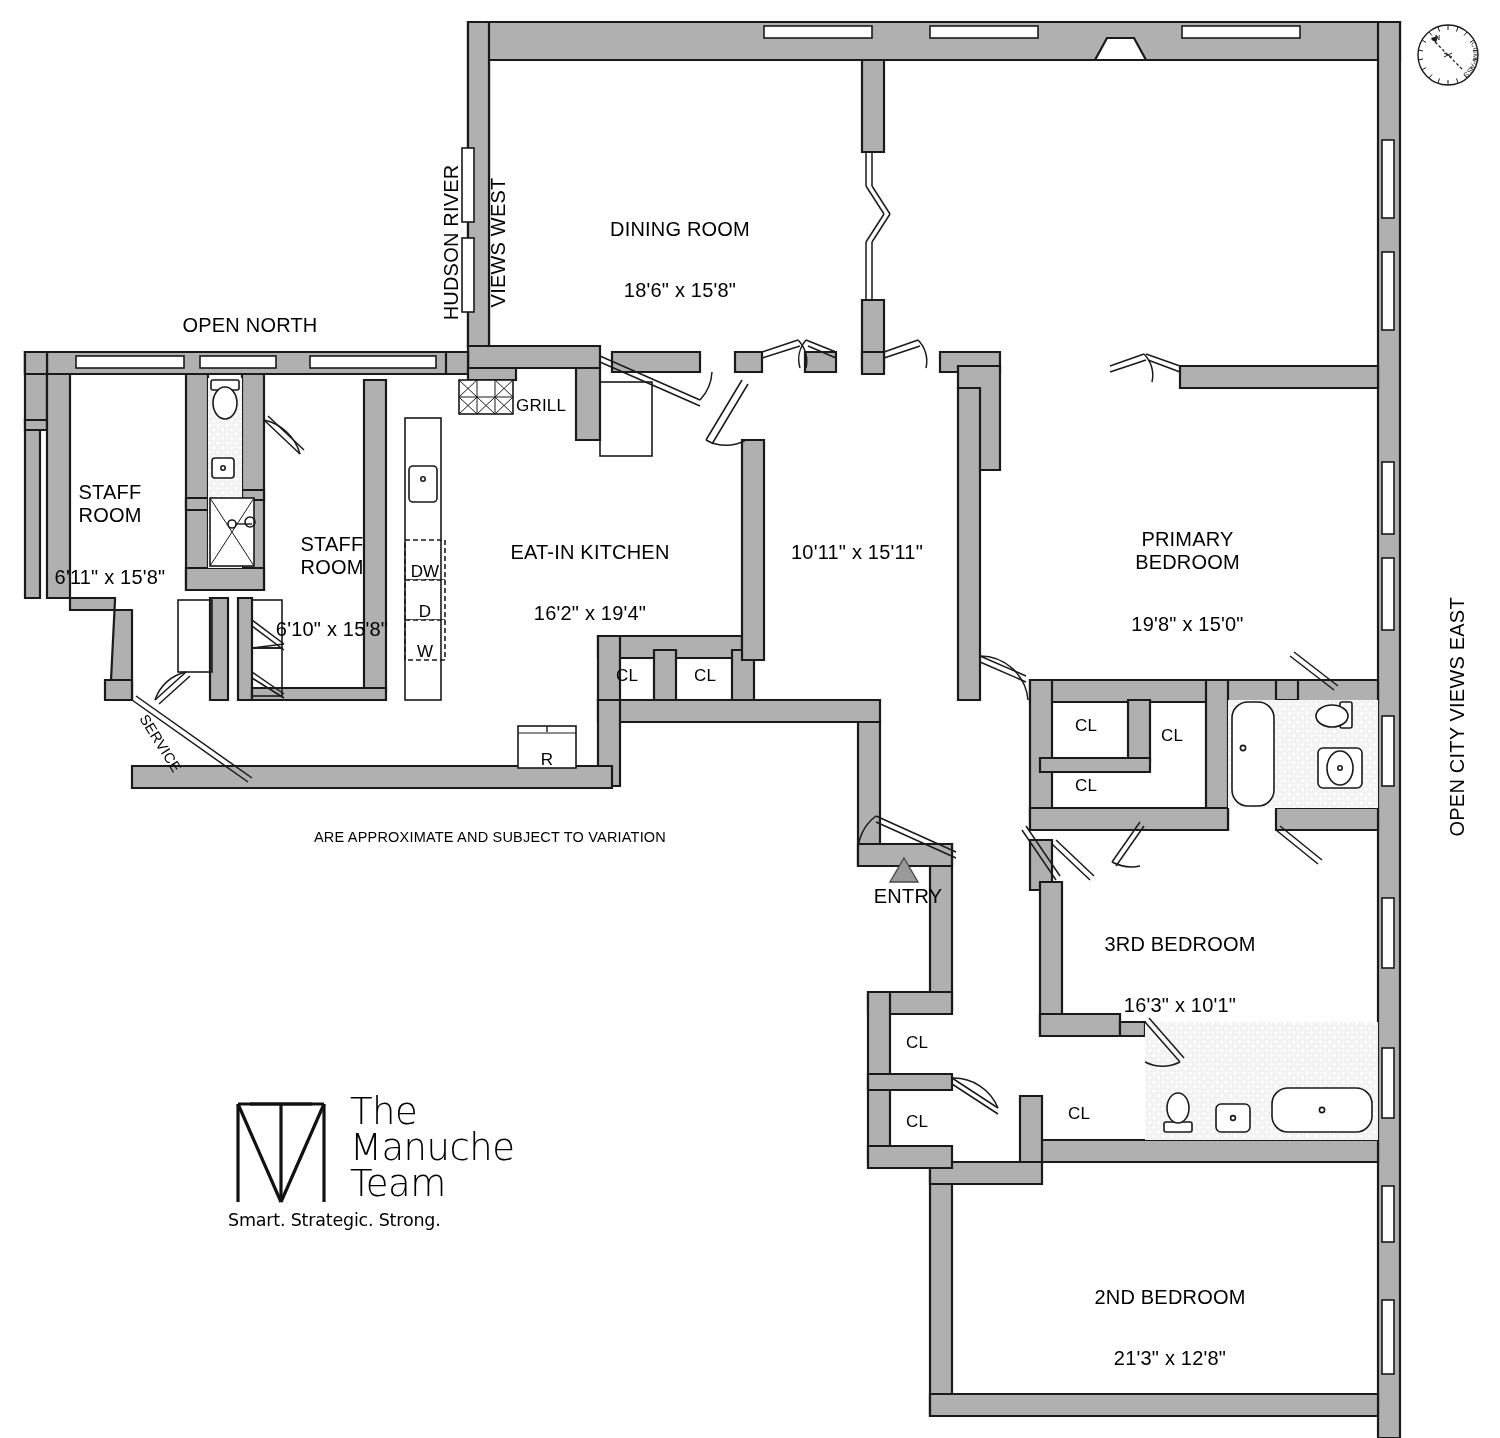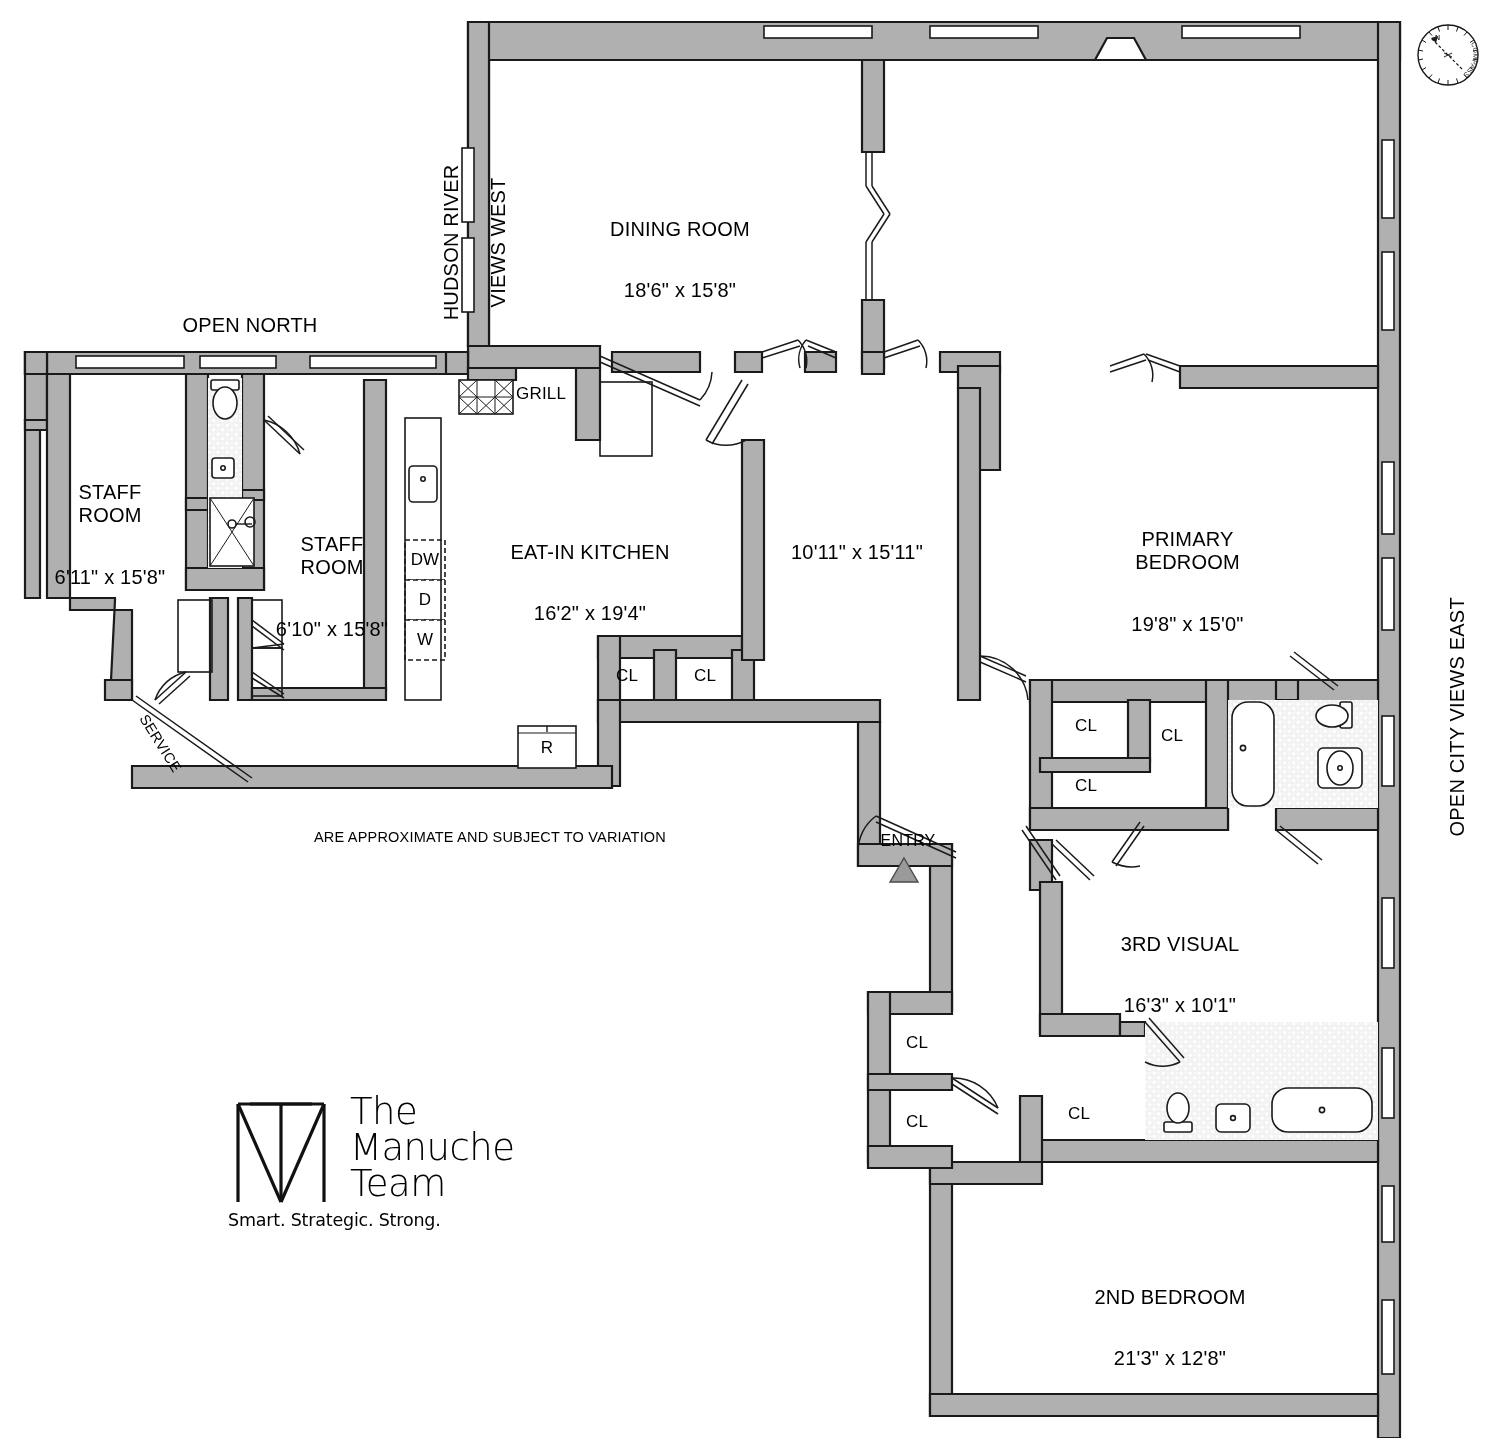--- a/index.html
+++ b/index.html
@@ -33,20 +33,21 @@
   .room-name {
     font-size: 20px;
     font-weight: 400;
   }
   .room-dim {
     font-size: 20px;
     font-weight: 400;
   }
   .tiny {
     font-size: 15px;
+    margin-top: 12px;
   }
   .cl {
     font-size: 17px;
   }
   .vert-left {
     transform: rotate(-90deg);
     transform-origin: 50% 50%;
   }
   .vert-right {
     transform: rotate(-90deg);
@@ -459,21 +460,21 @@
     <div class="room-dim">10'11" x 15'11"</div>
   </div>
 
   <div class="lbl" style="left:1075px; top:490px; width:225px;">
     <div class="room-name">PRIMARY
 BEDROOM</div>
     <div class="room-dim">19'8" x 15'0"</div>
   </div>
 
   <div class="lbl" style="left:1060px; top:895px; width:240px;">
-    <div class="room-name">3RD VISUAL</div>
+    <div class="room-name">3RD BEDROOM</div>
     <div class="room-dim">16'3" x 10'1"</div>
   </div>
 
   <div class="lbl" style="left:1050px; top:1248px; width:240px;">
     <div class="room-name">2ND BEDROOM</div>
     <div class="room-dim">21'3" x 12'8"</div>
   </div>
 
   <div class="lbl cl" style="left:603px; top:666px; width:48px;">CL</div>
   <div class="lbl cl" style="left:681px; top:666px; width:48px;">CL</div>
@@ -483,21 +484,21 @@
   <div class="lbl cl" style="left:893px; top:1033px; width:48px;">CL</div>
   <div class="lbl cl" style="left:893px; top:1112px; width:48px;">CL</div>
   <div class="lbl cl" style="left:1055px; top:1104px; width:48px;">CL</div>
 
   <div class="lbl tiny" style="left:516px; top:384px; width:60px; text-align:left; font-size:17px;">GRILL</div>
   <div class="lbl tiny" style="left:405px; top:550px; width:40px; font-size:17px;">DW</div>
   <div class="lbl tiny" style="left:405px; top:590px; width:40px; font-size:17px;">D</div>
   <div class="lbl tiny" style="left:405px; top:630px; width:40px; font-size:17px;">W</div>
   <div class="lbl tiny" style="left:527px; top:738px; width:40px; font-size:17px;">R</div>
 
-  <div class="lbl" style="left:860px; top:832px; width:96px; font-size:16px;">ENTRY</div>
+  <div class="lbl" style="left:860px; top:885px; width:96px; font-size:20px;">ENTRY</div>
 
   <div class="lbl" style="left:105px; top:735px; width:110px; font-size:14.5px;
               transform: rotate(58deg); transform-origin:50% 50%;">SERVICE</div>
 
   <div class="lbl disclaimer" style="left:170px; top:792px; width:640px;">
     <div>ARE APPROXIMATE AND SUBJECT TO VARIATION</div>
   </div>
 
   <div class="logo-wrap" style="left:232px; top:1098px; width:270px; height:140px;">
     <svg width="110" height="108" style="position:absolute; left:0; top:0;">

